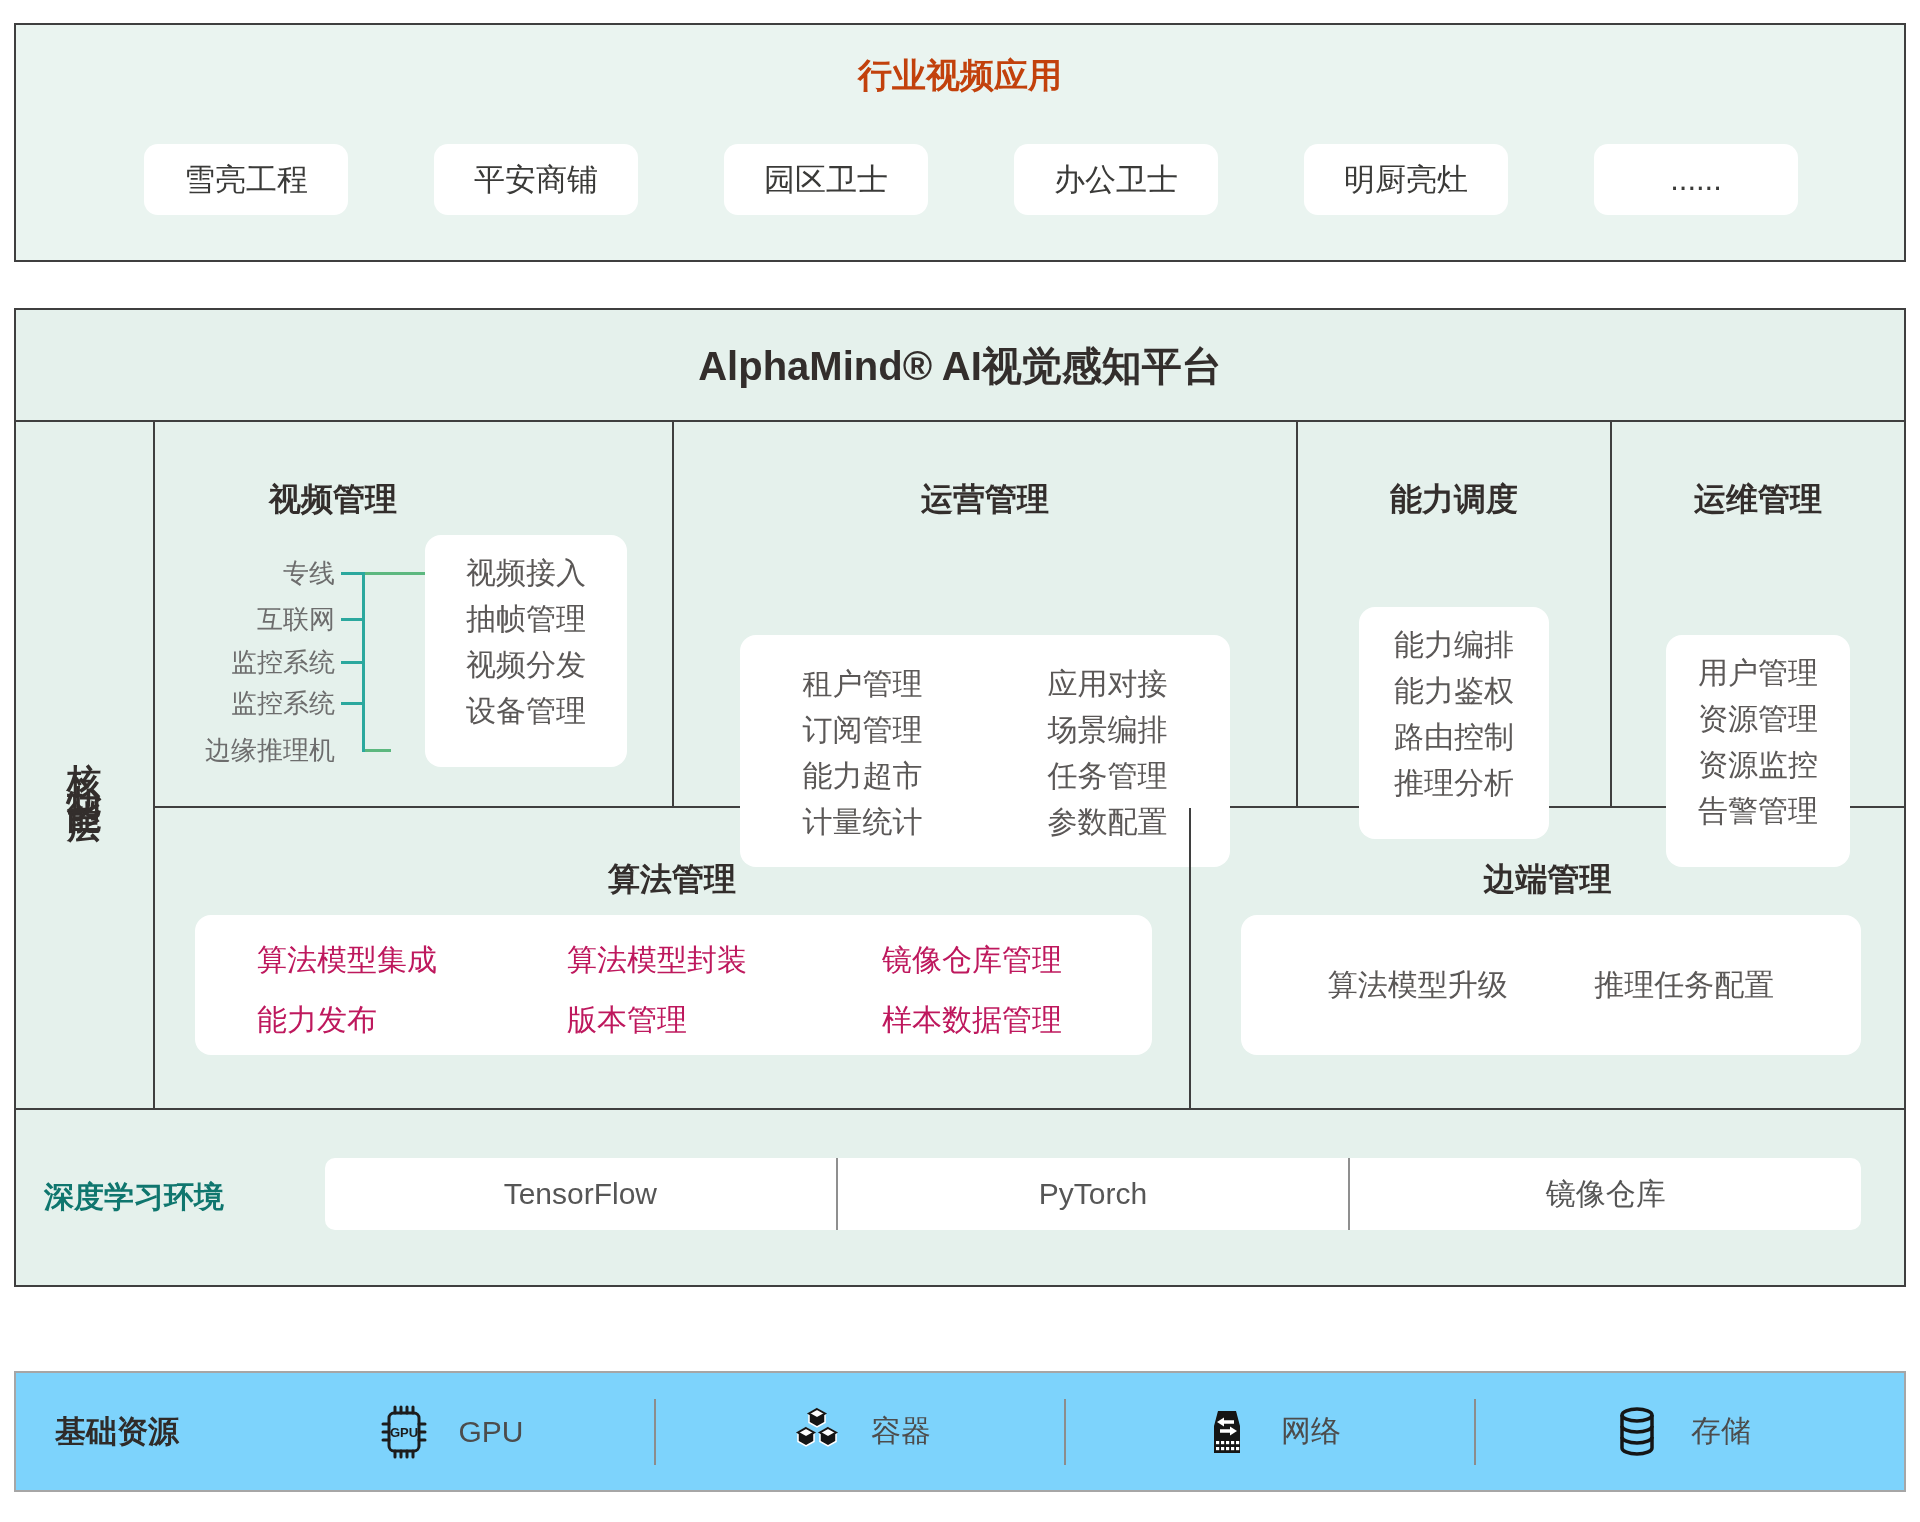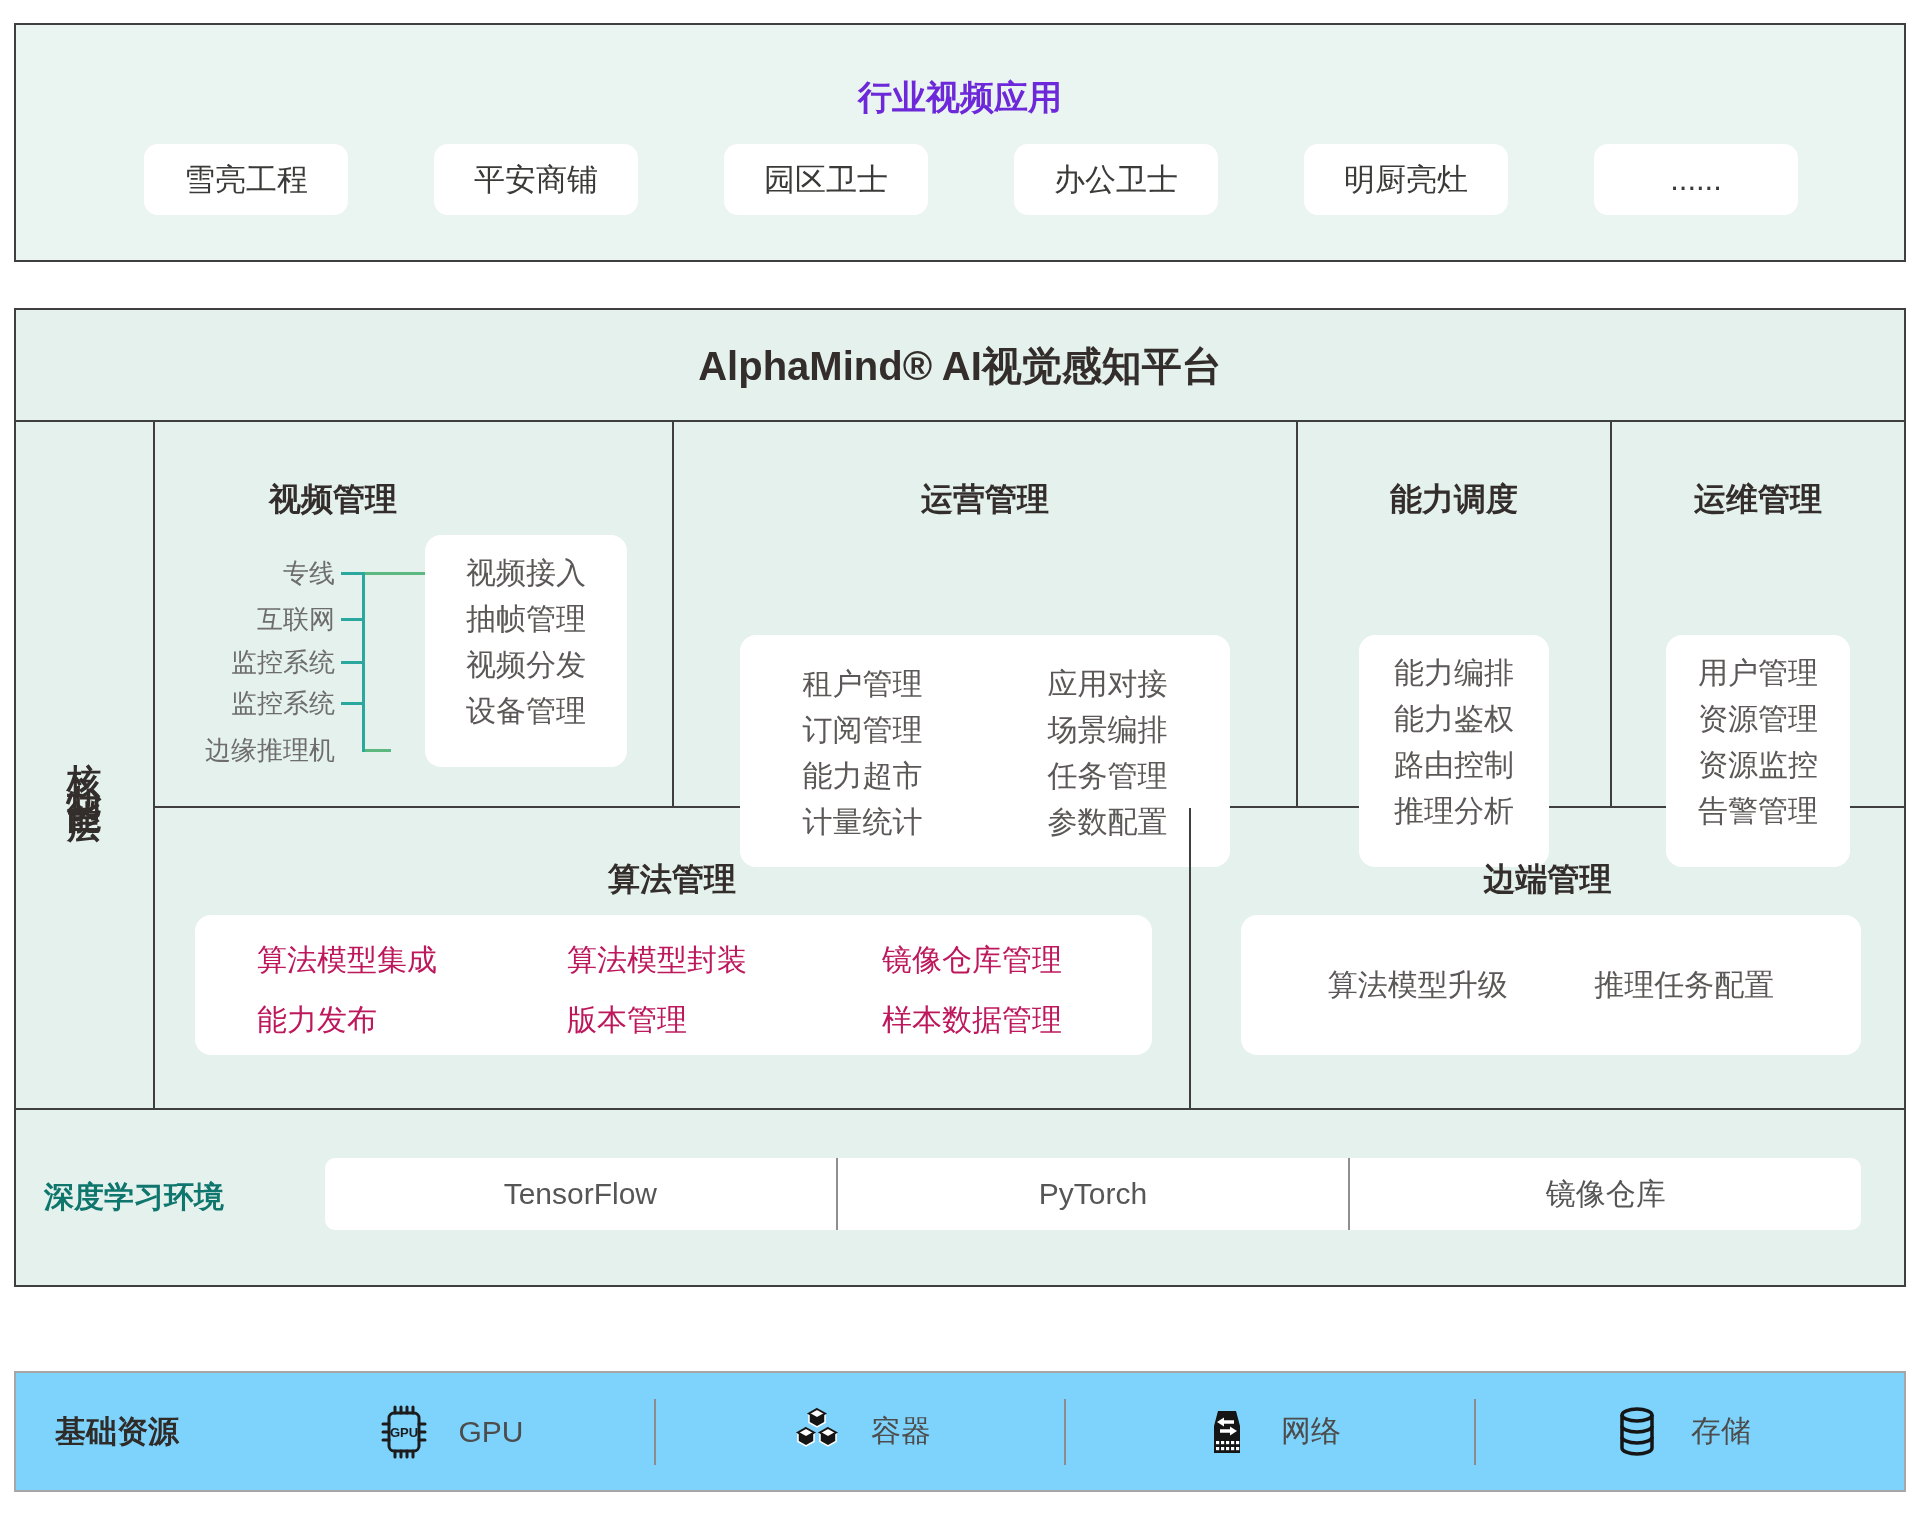--- a/index.html
+++ b/index.html
@@ -4,21 +4,21 @@
 <style>
   * { margin:0; padding:0; box-sizing:border-box; }
   html,body { background:#ffffff; }
   body { font-family:"Liberation Sans","DejaVu Sans",sans-serif; }
   .canvas { position:relative; width:1920px; height:1522px; background:#ffffff; overflow:hidden; }
 
   .panel { position:absolute; border:2px solid #3f3f3f; }
 
   
   .app-layer { left:14px; top:23px; width:1892px; height:239px; background:#eaf4f0; }
-  .app-title { padding-top:50px; text-align:center; font-size:34px; font-weight:700; color:#6d28d9; }
+  .app-title { padding-top:28px; text-align:center; font-size:34px; font-weight:700; color:#c2410c; }
   .app-items { position:absolute; left:128px; right:106px; top:119px; height:71px;
                display:flex; justify-content:space-between; }
   .app-chip { width:204px; height:71px; background:#ffffff; border-radius:14px;
               display:flex; align-items:center; justify-content:center;
               font-size:31px; color:#3a3a38; }
 
   
   .platform { left:14px; top:308px; width:1892px; height:979px; background:#e5f1ec; }
   .platform-title { height:112px; line-height:112px; text-align:center;
                     font-size:40px; font-weight:700; color:#332e2c;
@@ -46,21 +46,21 @@
   .h-line { position:absolute; height:3px; background:#2ba89e; }
   .h-line.green { background:#5cb87f; }
   .v-line { position:absolute; width:3px; background:#2ba89e; }
   .video-card { position:absolute; left:270px; top:113px; width:202px; height:232px; }
 
   
   .op-card { width:490px; height:232px; margin:113px auto 0; display:flex; justify-content:space-around; }
   .op-col { padding-top:26px; }
 
   
-  .sched-card { width:190px; height:232px; margin:113px auto 0; }
+  .sched-card { width:190px; height:232px; margin:85px auto 0; }
   .om-card   { width:184px; height:232px; margin:113px auto 0; }
 
   
   .algo-card { position:absolute; left:40px; top:107px; width:957px; height:140px;
                display:grid; grid-template-columns:310px 315px auto;
                padding:20px 0 0 62px; }
   .algo-cell { line-height:50px; font-size:30px; color:#be185d; text-align:left; }
   .edge-card { position:absolute; left:50px; top:107px; width:620px; height:140px;
                display:flex; align-items:center; justify-content:space-evenly; }
   .edge-item { font-size:30px; color:#5b5857; }

